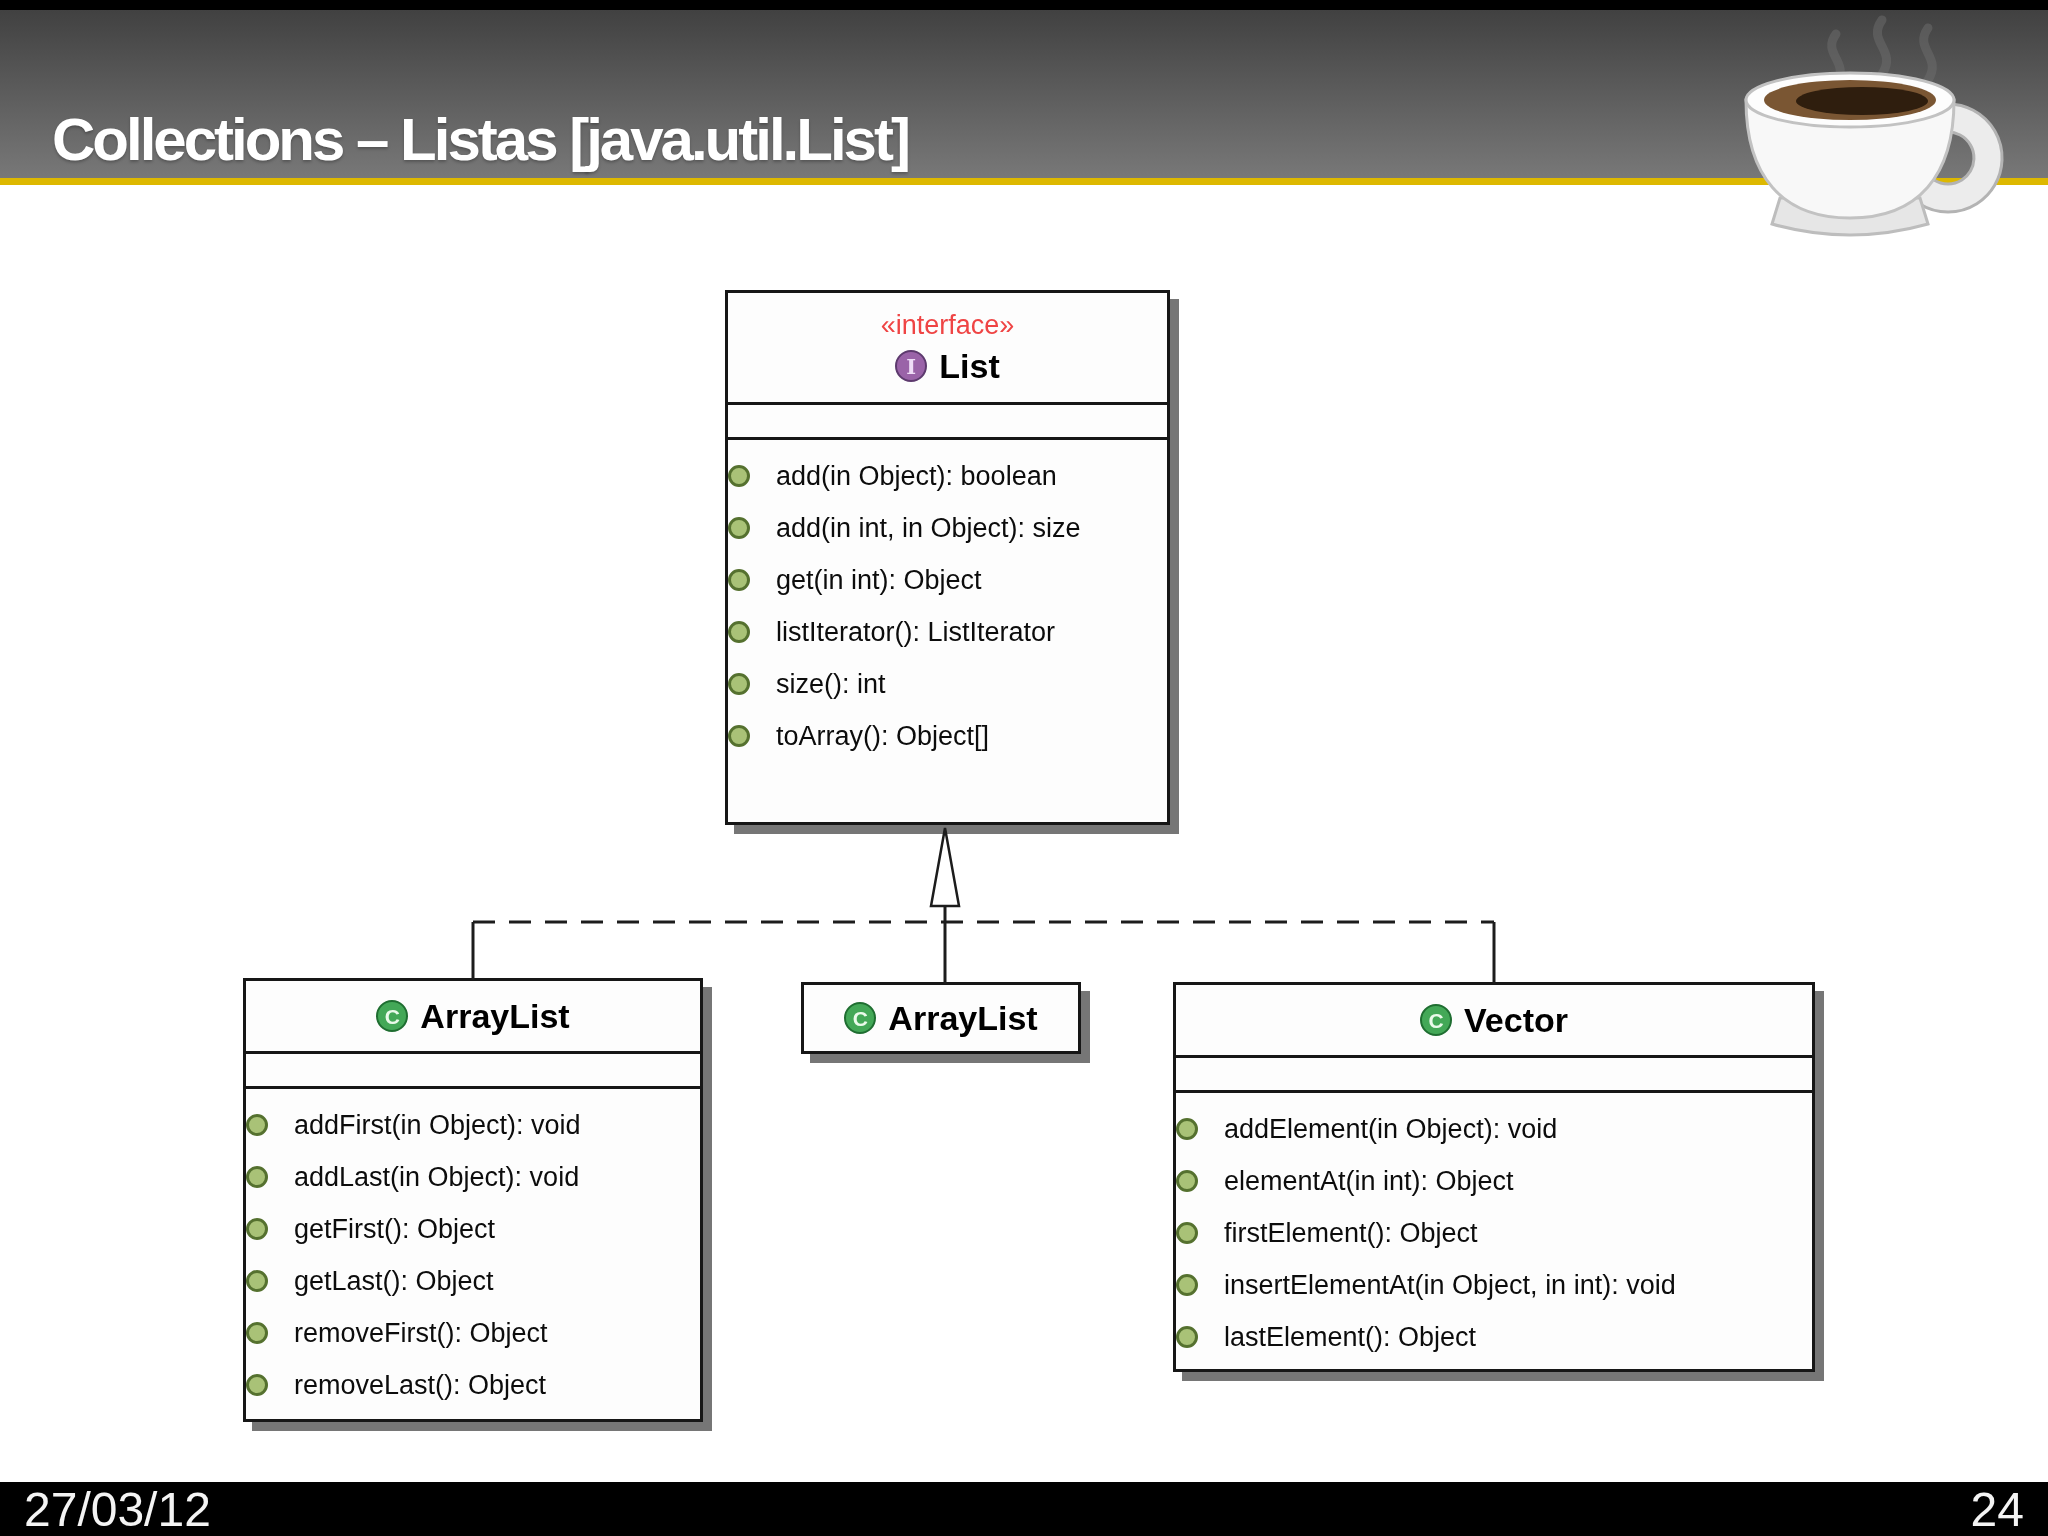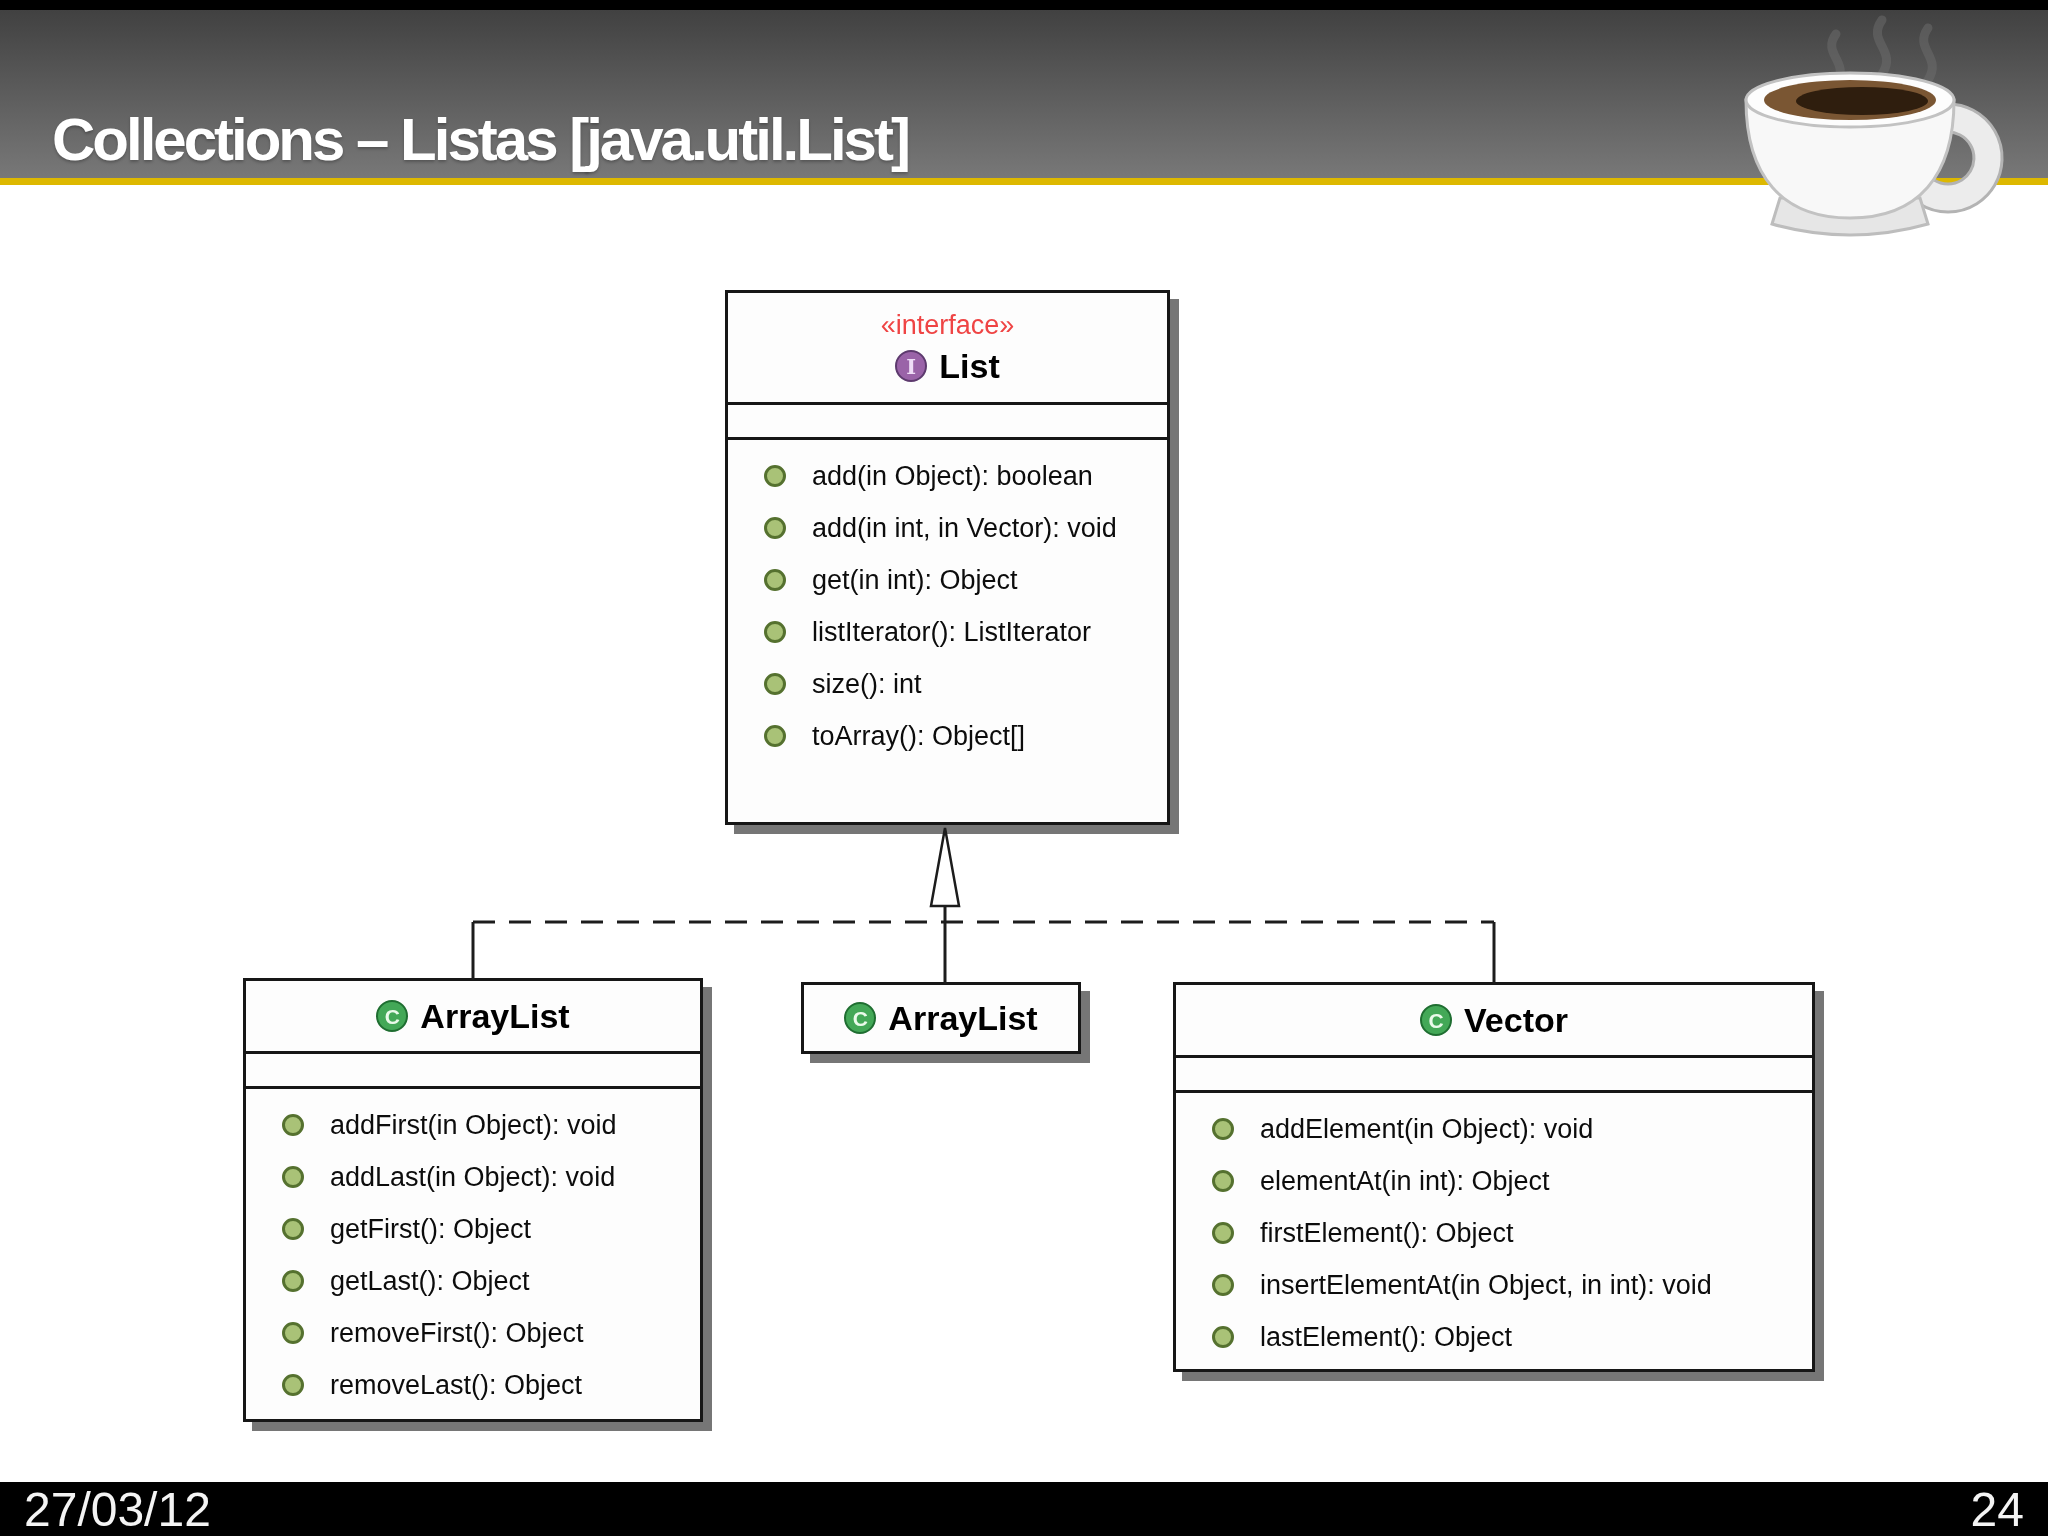--- a/index.html
+++ b/index.html
@@ -30,21 +30,21 @@
   .stereotype{font-size:27px;color:#ef4444;}
   .icon-circle{
     width:32px;height:32px;border-radius:50%;box-sizing:border-box;flex:none;
     display:flex;align-items:center;justify-content:center;
     font-size:21px;font-weight:bold;line-height:1;
   }
   .icon-interface{background:#9a63a8;border:2px solid #5d3a6e;color:#efdcf7;font-family:"DejaVu Serif",serif;}
   .icon-class{background:#43a857;border:2px solid #1f6e31;color:#eafaea;}
   .uml-attrs{height:38px;border-top:3px solid #161616;border-bottom:3px solid #161616;box-sizing:border-box;}
   .uml-methods{list-style:none;margin:0;padding:10px 0 0 0;}
-  .method{display:flex;align-items:center;height:52px;padding-left:36px;gap:26px;font-size:27px;color:#0c0c0c;}
+  .method{display:flex;align-items:center;height:52px;gap:26px;font-size:27px;color:#0c0c0c;}
   .bullet{width:22px;height:22px;border-radius:50%;background:#a9c277;border:3px solid #55712f;box-sizing:border-box;flex:none;}
   
   .box-list   {left:725px;top:290px;width:445px;height:535px;}
   .box-list .uml-title{height:109px;}
   .box-linked {left:243px;top:978px;width:460px;height:444px;}
   .box-linked .uml-title{height:70px;}
   .box-array  {left:801px;top:982px;width:280px;height:72px;justify-content:center;display:flex;align-items:center;}
   .box-vector {left:1173px;top:982px;width:642px;height:390px;}
   .box-vector .uml-title{height:70px;}
   
@@ -97,21 +97,21 @@
         </div>
       </div>
       <div class="uml-attrs"></div>
       <ul class="uml-methods">
         <li class="method">
             <span class="bullet"></span>
             <span>add(in Object): boolean</span>
           </li>
         <li class="method">
             <span class="bullet"></span>
-            <span>add(in int, in Vector): void</span>
+            <span>add(in int, in Object): size</span>
           </li>
         <li class="method">
             <span class="bullet"></span>
             <span>get(in int): Object</span>
           </li>
         <li class="method">
             <span class="bullet"></span>
             <span>listIterator(): ListIterator</span>
           </li>
         <li class="method">

